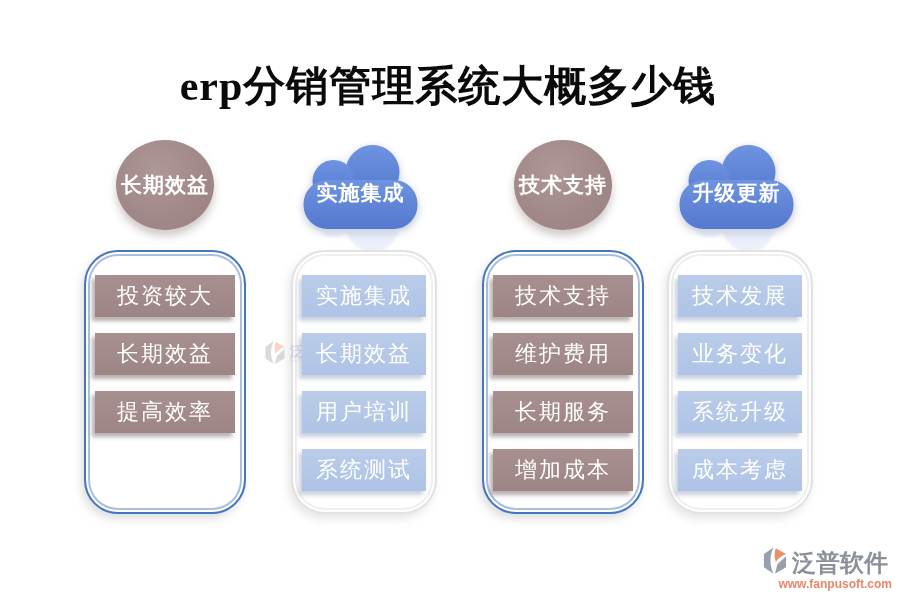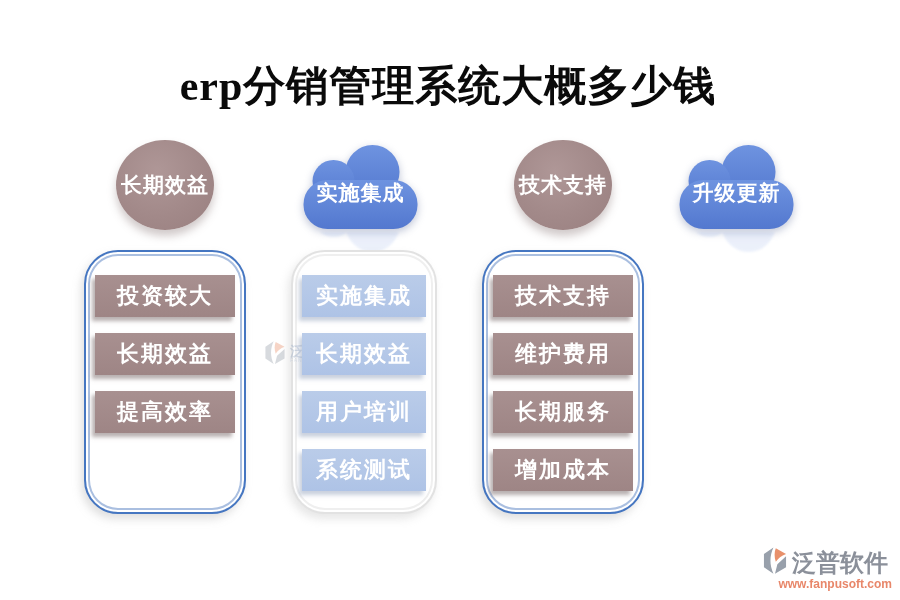--- a/index.html
+++ b/index.html
@@ -37,21 +37,21 @@
   
   .box{position:absolute;top:250px;left:0;width:100%;height:264px;border-radius:34px;
        background:#fff;box-sizing:border-box;padding-top:23px;}
   .box.blue-border{border:2px solid #4576c1;
        box-shadow:inset 0 0 0 2px #fff, inset 0 0 0 4px #aabfe0, -3px 5px 9px rgba(165,165,165,.35);}
   .box.gray-border{border:2px solid #e2e2e2;
        box-shadow:inset 0 0 0 2px #fff, inset 0 0 0 4px #efefef, -3px 5px 9px rgba(175,175,175,.3);}
 
   
   .chip{height:42px;margin:0 9px 16px 9px;display:flex;align-items:center;justify-content:center;
-        color:#fff;font-size:22px;font-weight:700;letter-spacing:2px;position:relative;z-index:2;}
+        color:#fff;font-size:22px;font-weight:400;letter-spacing:2px;position:relative;z-index:2;}
   .mauve .chip{background:linear-gradient(#a89090 0%, #9e8585 100%);
         box-shadow:-3px 4px 4px rgba(125,112,112,.55);}
   .blue  .chip{background:linear-gradient(#bacce9 0%, #aec3e6 100%);
         box-shadow:-3px 4px 4px rgba(150,163,190,.5);}
 
   
   .watermark{position:absolute;left:262px;top:340px;display:flex;align-items:center;
              opacity:.38;z-index:1;}
   .watermark svg{width:26px;height:26px;}
   .wm-text{margin-left:2px;line-height:1;}
@@ -142,20 +142,26 @@
       <svg viewBox="0 0 116 84" width="116" height="84">
         <use href="#cloudShape"></use>
       </svg>
       <div class="cloud-label">升级更新</div>
     </div>
     <div class="cloud-reflect">
       <svg viewBox="0 0 116 84" width="116" height="84">
           <use href="#cloudShape"></use>
         </svg>
     </div>
+    <div class="box gray-border blue">
+      <div class="chip">技术发展</div>
+      <div class="chip">业务变化</div>
+      <div class="chip">系统升级</div>
+      <div class="chip">成本考虑</div>
+    </div>
   </div>
 
   <div class="watermark">
     <svg viewBox="0 0 38 38">
         <use href="#fanpuGem"></use>
       </svg>
     <div class="wm-text">
       <div class="wm-brand">泛普软件</div>
       <div class="wm-sub">FANPU SOFT</div>
     </div>

